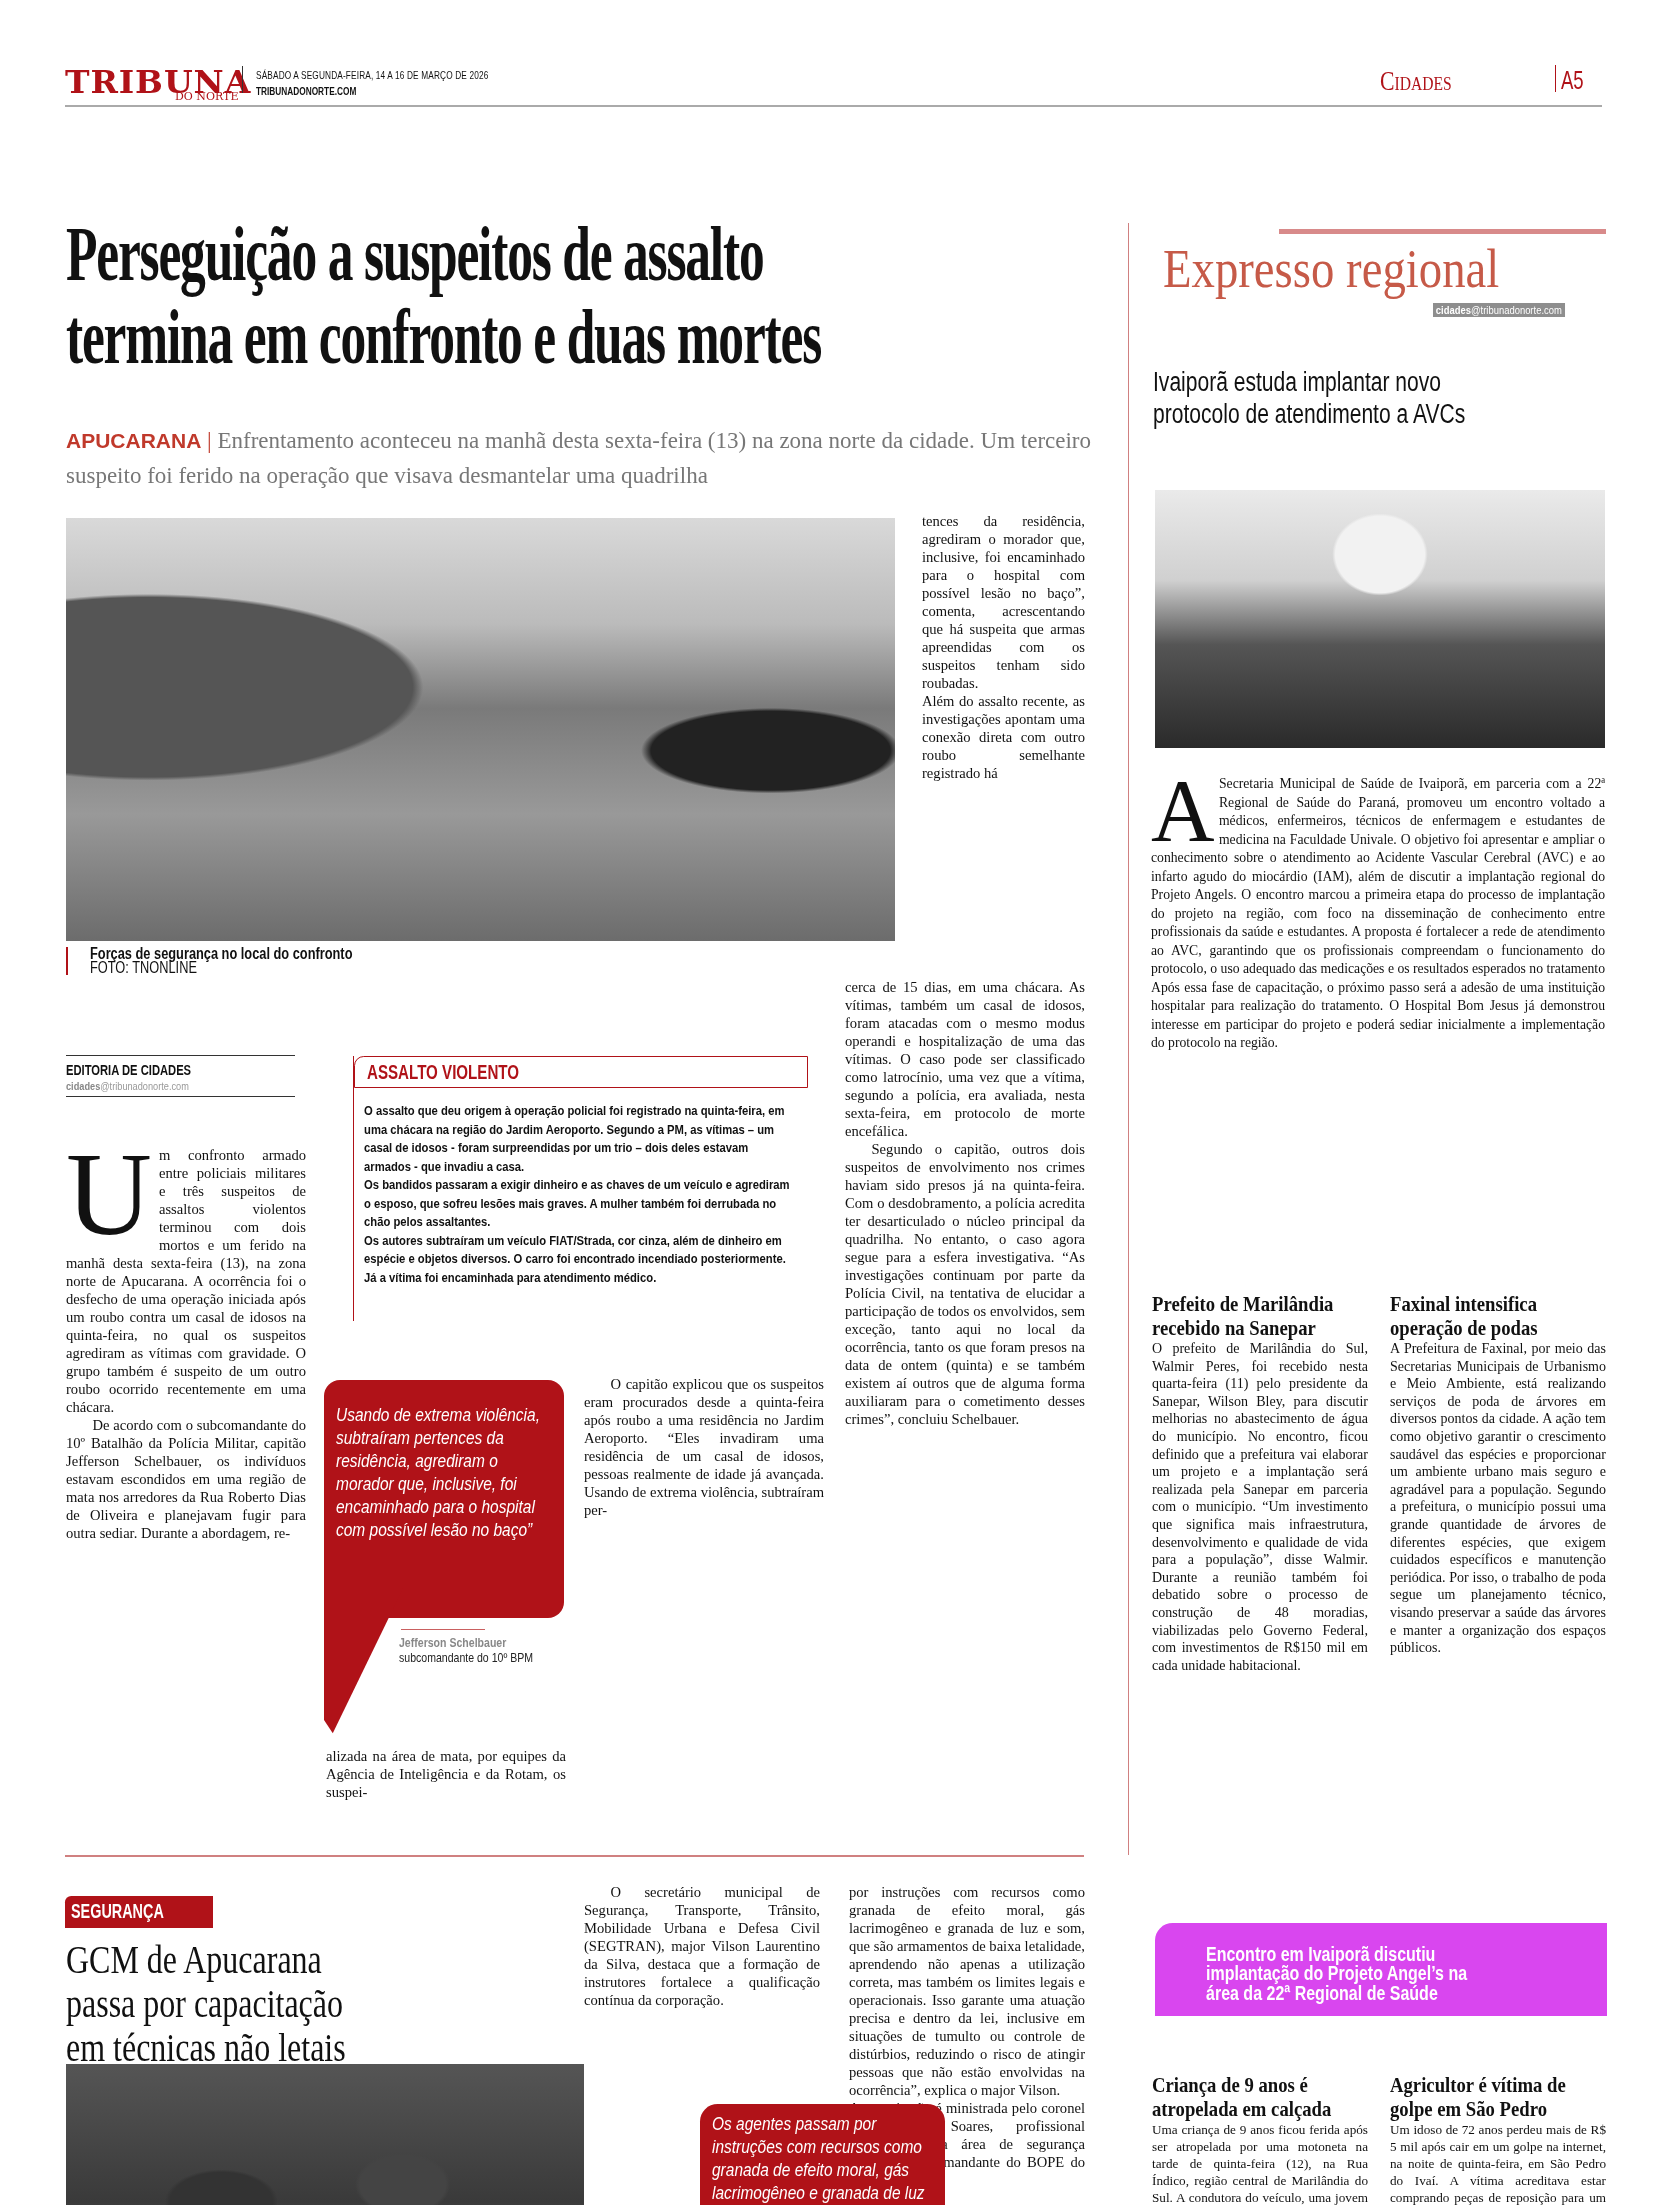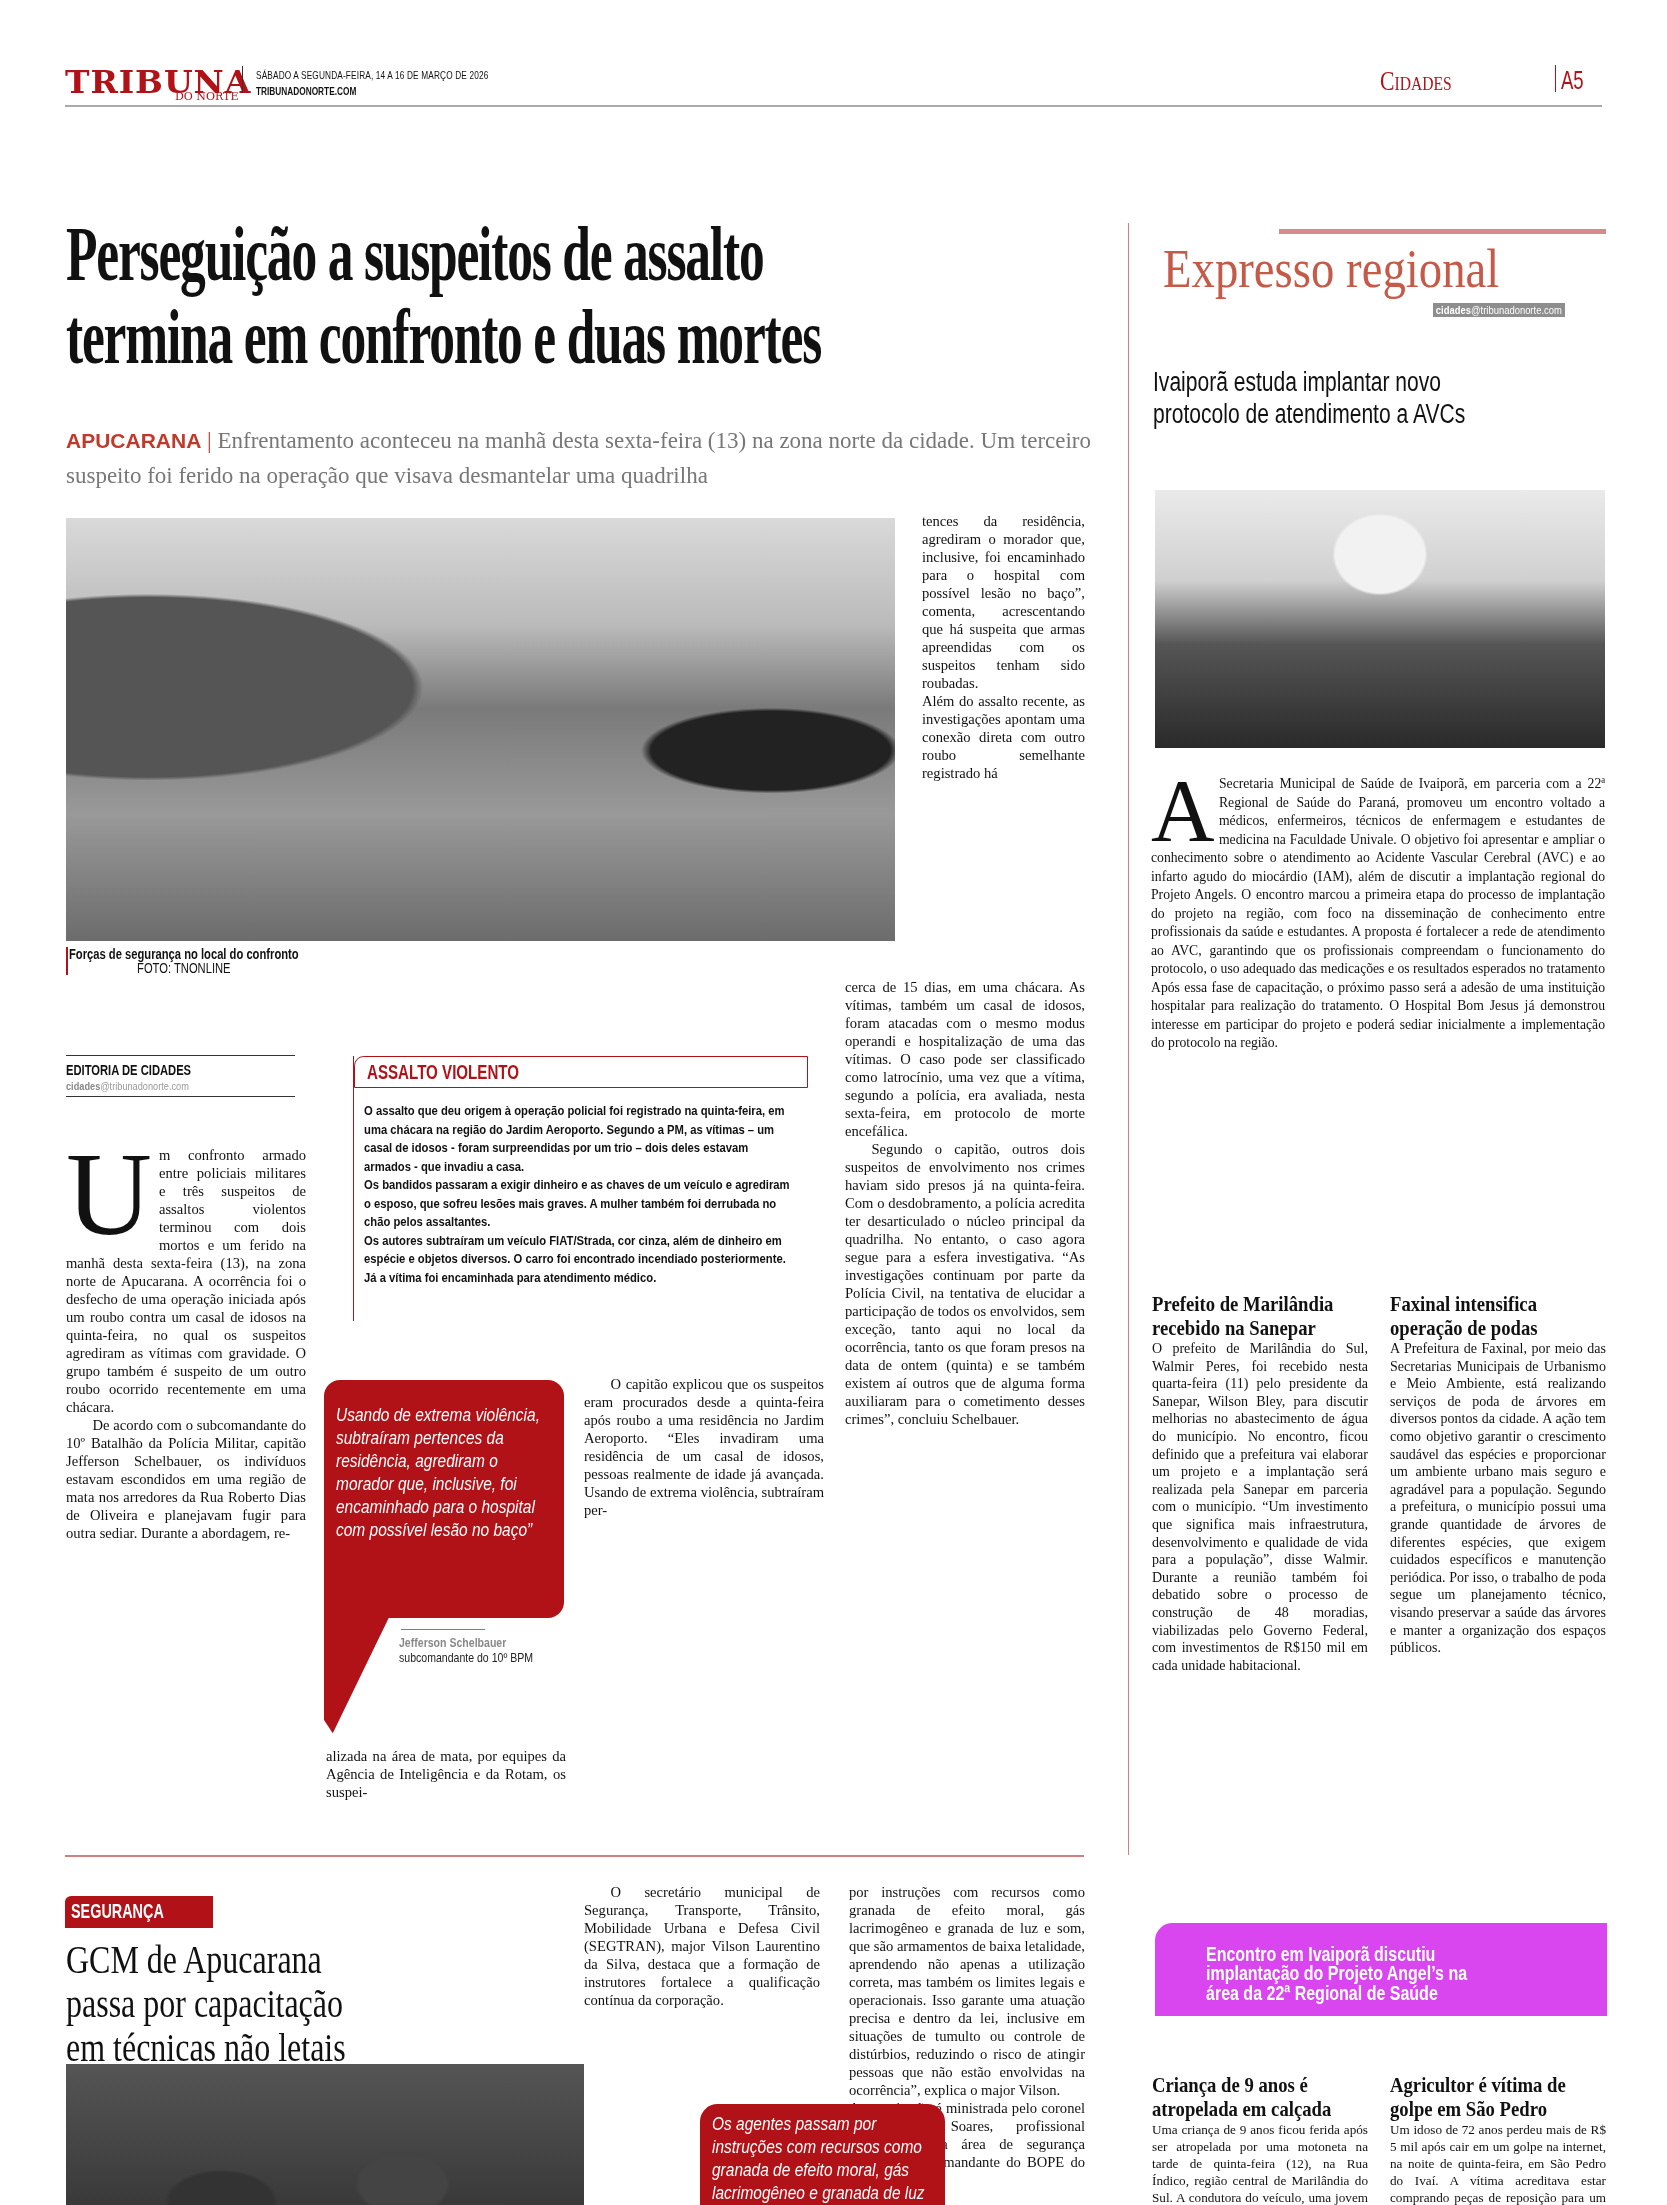--- a/index.html
+++ b/index.html
@@ -31,21 +31,21 @@
      radial-gradient(ellipse at 10% 40%, #555 0 25%, transparent 26%),
      linear-gradient(180deg, #d9d9d9 0%, #bbb 25%, #7a7a7a 45%, #999 70%, #6c6c6c 100%); }
   .photo2 { left: 66px; top: 2064px; width: 518px; height: 344px; background:
      radial-gradient(ellipse at 30% 40%, #333 0 10%, transparent 11%),
      radial-gradient(ellipse at 65% 35%, #444 0 9%, transparent 10%),
      linear-gradient(180deg, #555 0%, #3a3a3a 40%, #888 70%, #2b2b2b 100%); }
   .photo3 { left: 1155px; top: 490px; width: 450px; height: 258px; background:
      radial-gradient(ellipse at 50% 25%, #f2f2f2 0 14%, transparent 15%),
      linear-gradient(180deg, #eaeaea 0%, #d0d0d0 35%, #555 60%, #2a2a2a 100%); }
 
-  .caption { border-left: 2.2px solid #b01218; padding-left: 1px; font-family: "Liberation Sans", sans-serif; font-size: 14px; line-height: 14px; text-align: center; }
+  .caption { border-left: 2.2px solid #b01218; padding-left: 22px; font-family: "Liberation Sans", sans-serif; font-size: 16px; line-height: 14px; }
   .caption .c1 { font-weight: bold; display:block; transform: scaleX(0.8); transform-origin: left; white-space: nowrap; }
   .caption .c2 { display:block; transform: scaleX(0.8); transform-origin: left; white-space: nowrap; }
 
   
   .col { font-family: "Liberation Serif", serif; font-size: 14.6px; line-height: 18px; text-align: justify; hyphens: manual; color: #111; }
   .col p { text-indent: 0; }
   .col p.ind { text-indent: 26.5px; }
 
   .byline-rule { height: 1.3px; background: #333; }
   .byline-name { font-family: "Liberation Sans", sans-serif; font-weight: bold; font-size: 14px; transform: scaleX(0.8); transform-origin: left; white-space: nowrap; }

